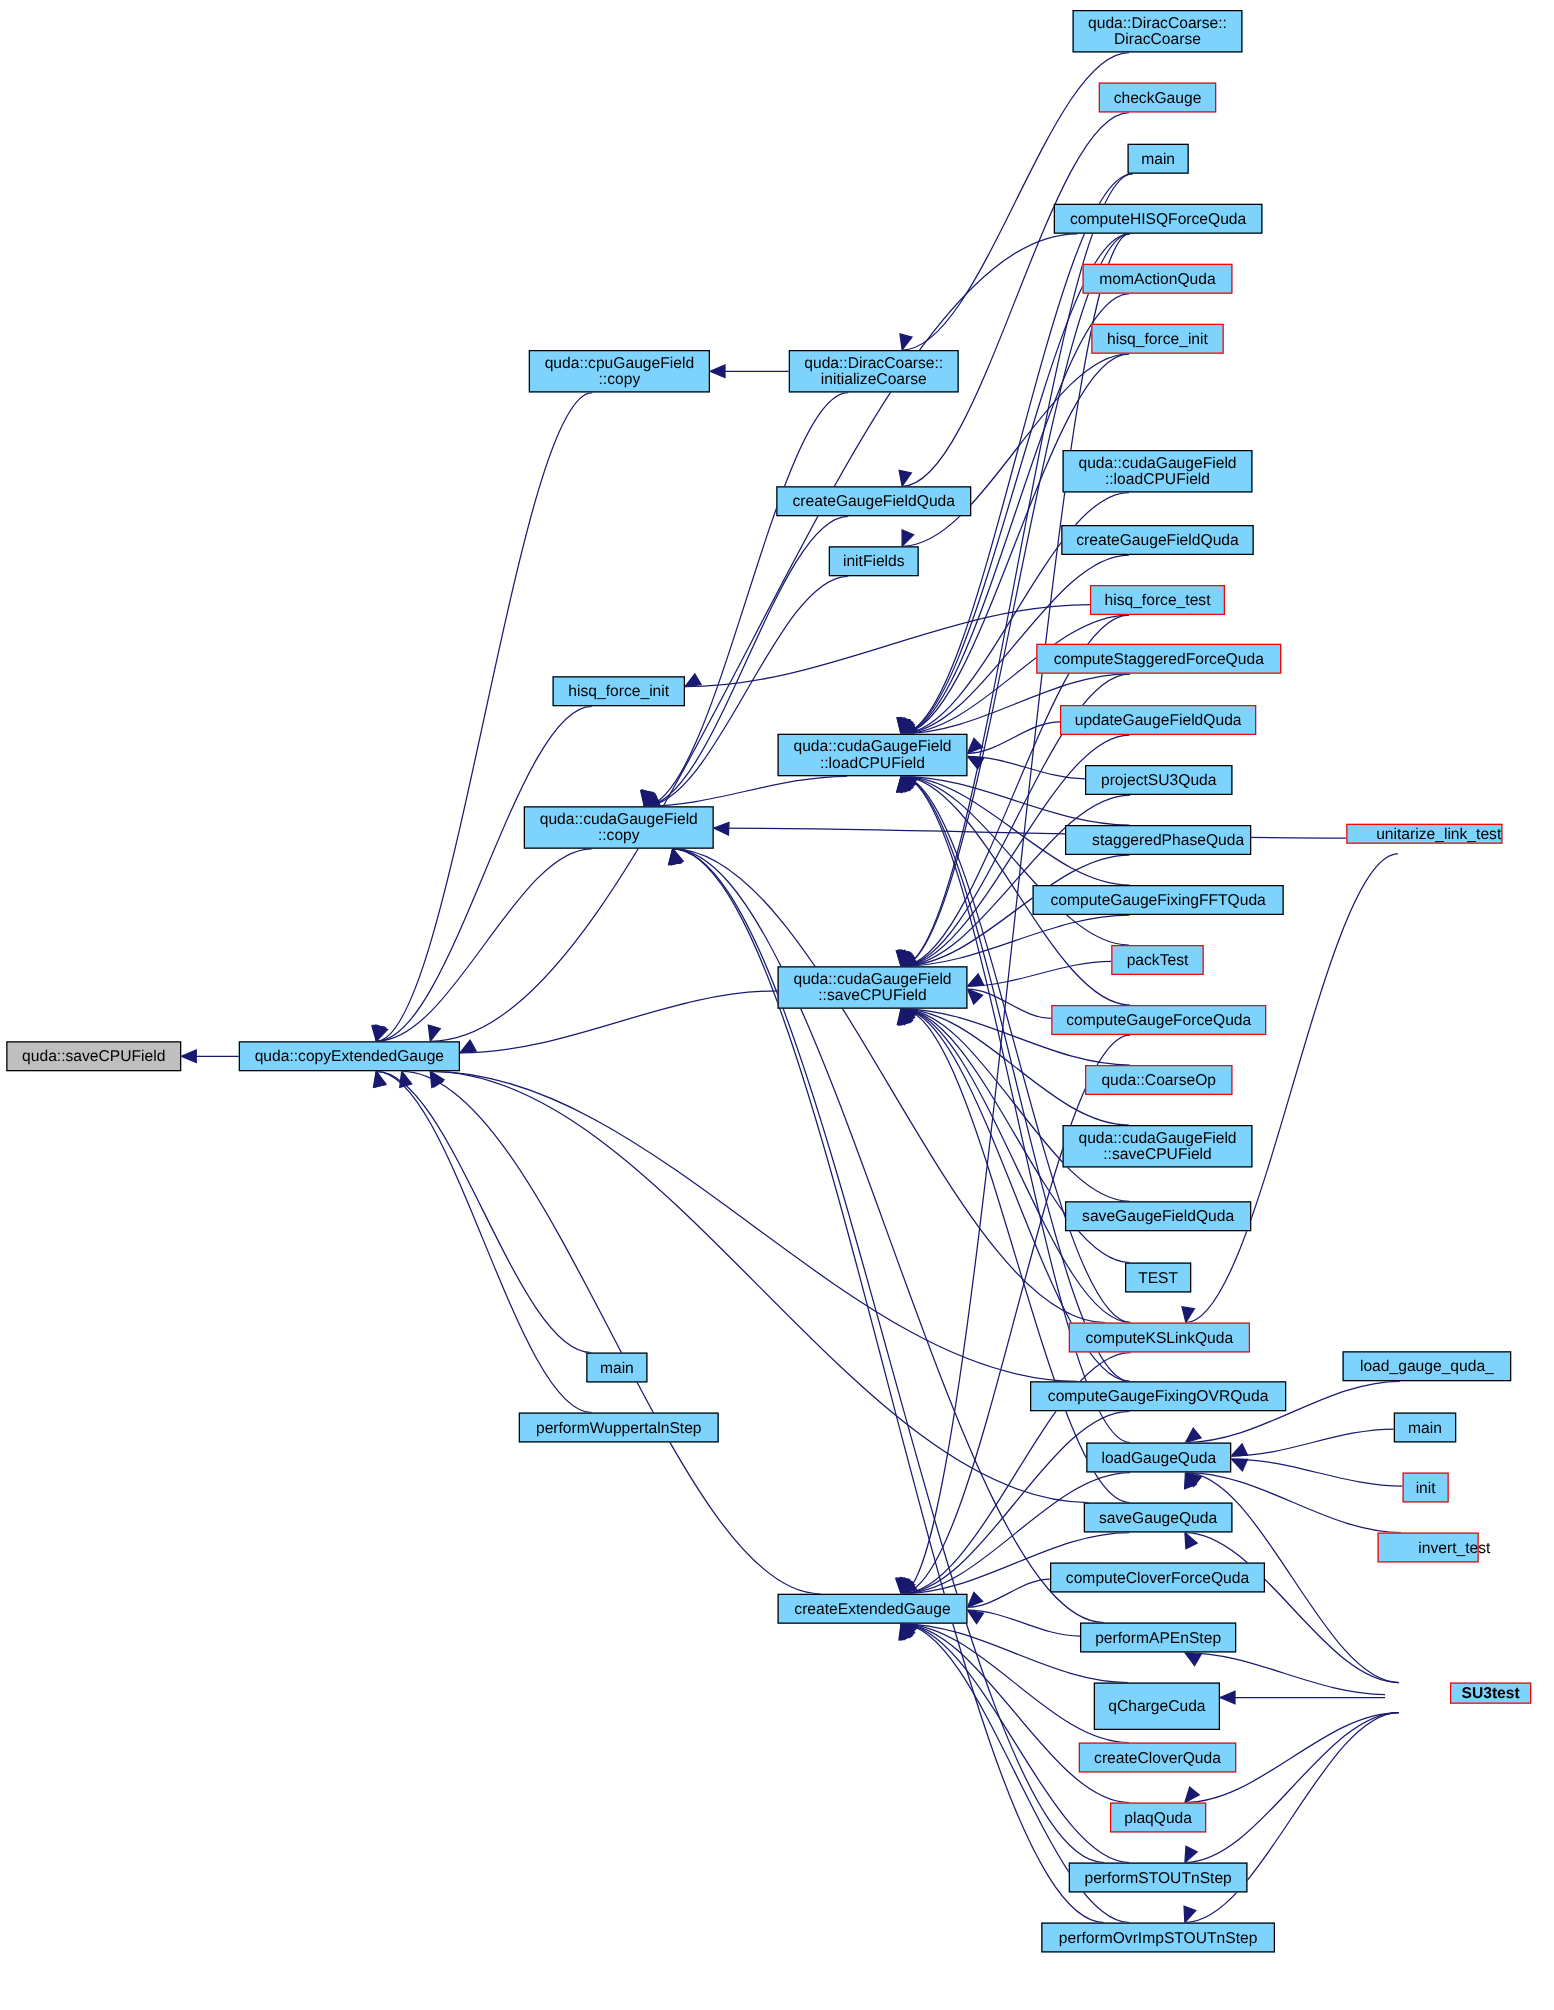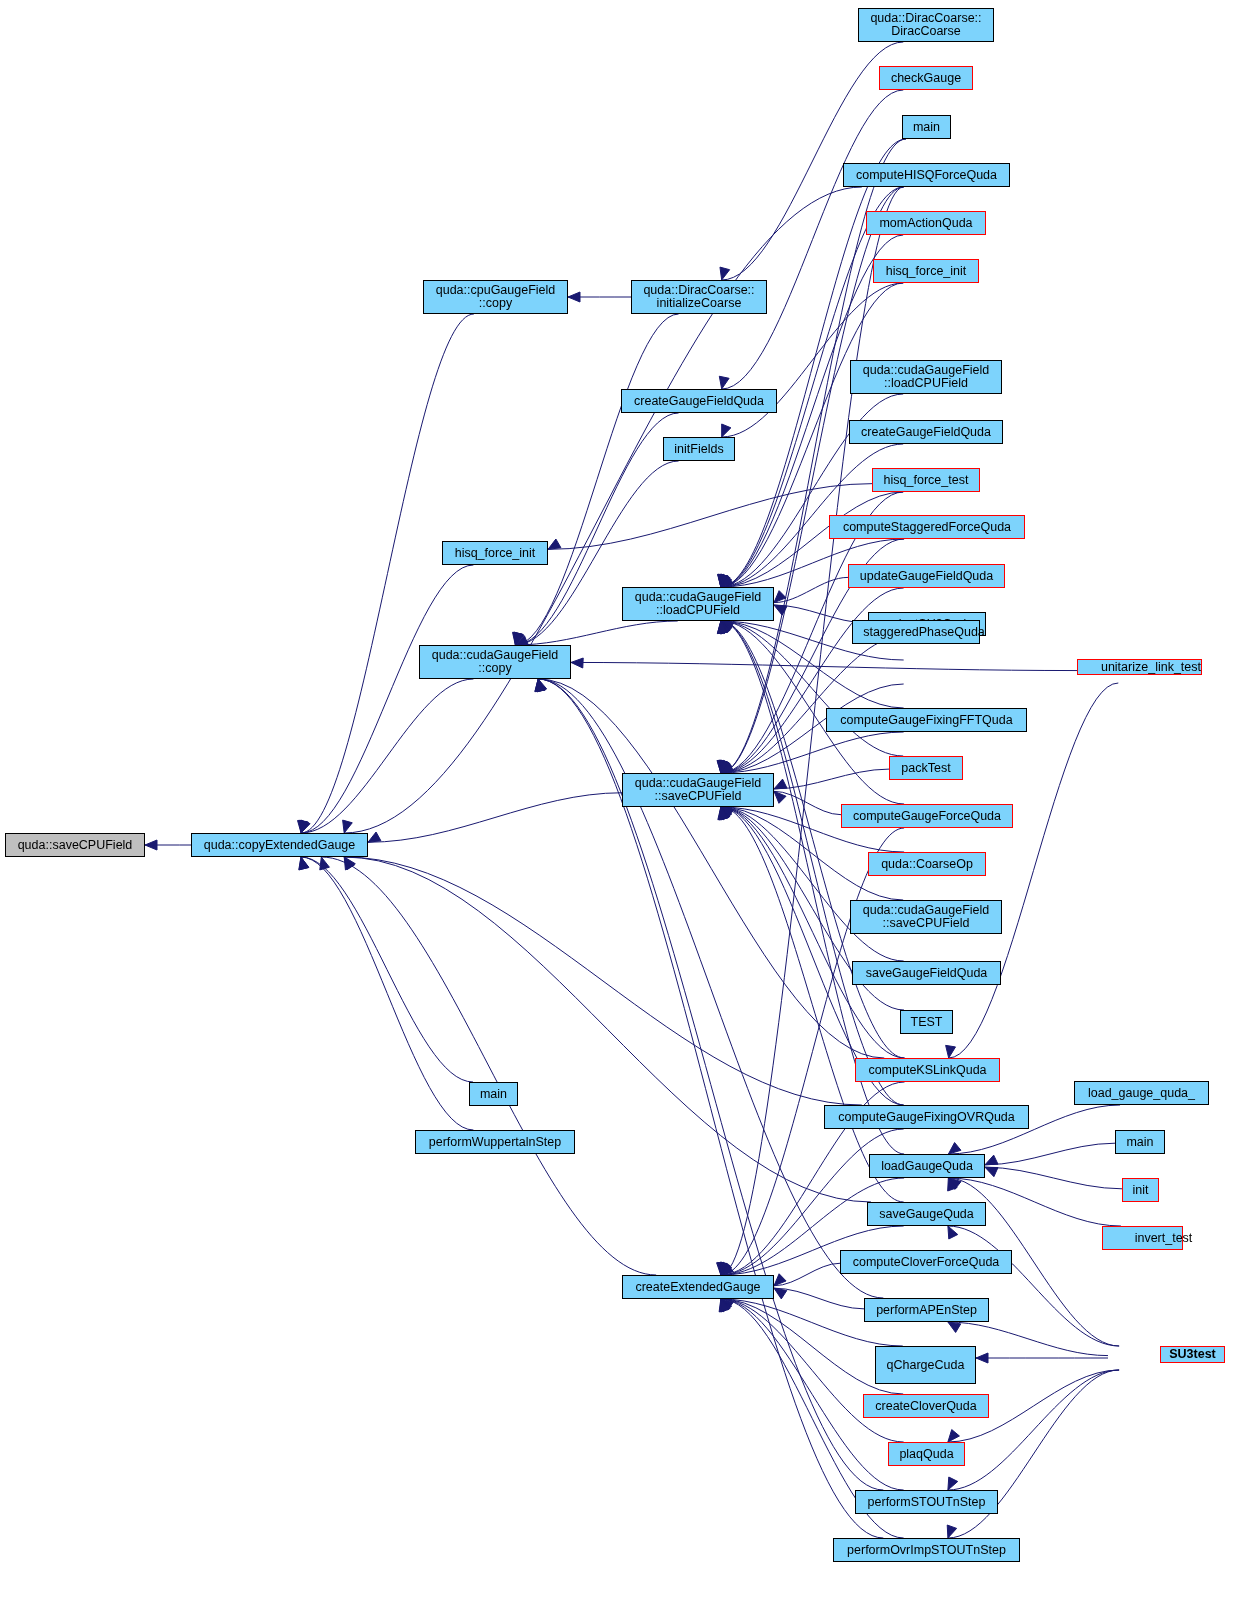--- a/index.html
+++ b/index.html
@@ -231,21 +231,21 @@
       </div>
       <div class="node red" style="left: 829px; top: 515px; width: 196px; height: 24px;">
         <span>computeStaggeredForceQuda</span>
       </div>
       <div class="node red" style="left: 848px; top: 564px; width: 157px; height: 24px;">
         <span>updateGaugeFieldQuda</span>
       </div>
       <div class="node" style="left: 868px; top: 612px; width: 118px; height: 24px;">
         <span>projectSU3Quda</span>
       </div>
-      <div class="node" style="left: 852px; top: 620px; width: 128px; height: 24px; padding-left: 16px;">
+      <div class="node" style="left: 852px; top: 660px; width: 149px; height: 24px; padding-left: 16px;">
         <span>staggeredPhaseQuda</span>
       </div>
       <div class="node" style="left: 826px; top: 708px; width: 201px; height: 24px;">
         <span>computeGaugeFixingFFTQuda</span>
       </div>
       <div class="node red" style="left: 889px; top: 756px; width: 74px; height: 24px;">
         <span>packTest</span>
       </div>
       <div class="node red" style="left: 841px; top: 804px; width: 172px; height: 24px;">
         <span>computeGaugeForceQuda</span>

